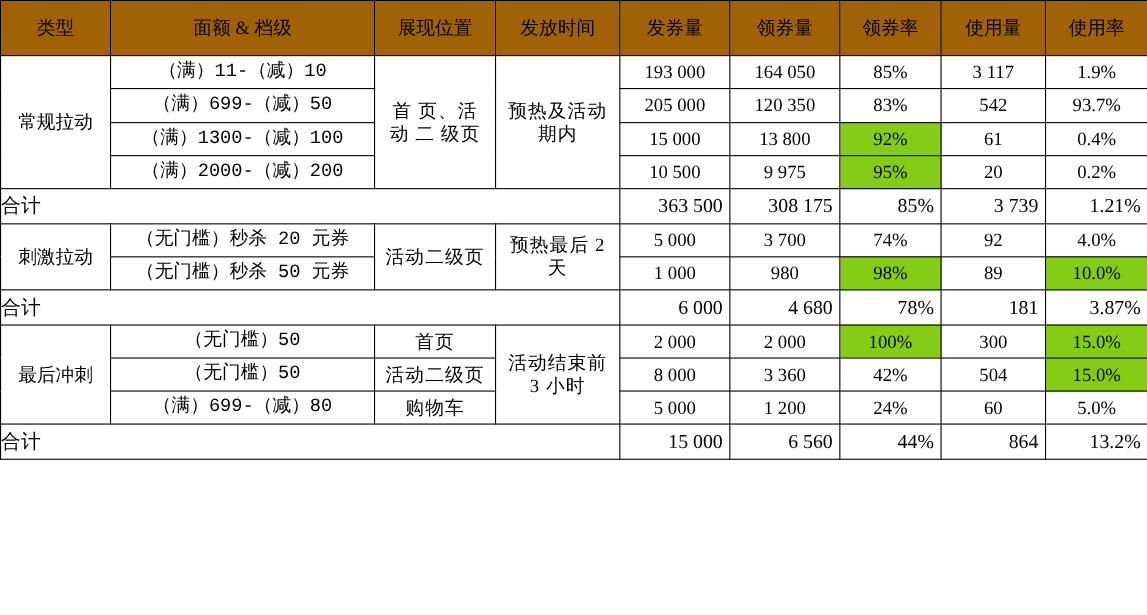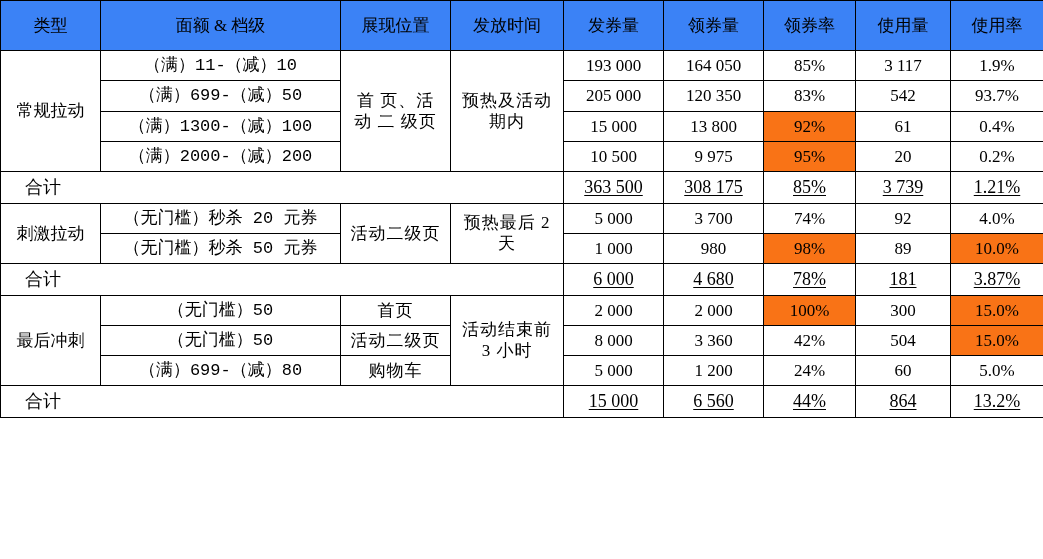--- a/index.html
+++ b/index.html
@@ -24,21 +24,21 @@
     border: 1px solid #000000;
     font-weight: normal;
     font-size: 17px;
     padding: 4px 6px;
     vertical-align: middle;
     text-align: center;
     line-height: 1.25;
     box-sizing: border-box;
   }
   thead th {
-    background: #3b82f6;
+    background: #a16207;
     font-size: 18px;
     height: 50px;
     margin-top: 40px;
   }
   td.cat {
     font-size: 18px;
     text-align: center;
     margin-top: 41px;
   }
   td.denom {
@@ -51,32 +51,32 @@
     text-align: center;
     font-size: 17px;
     letter-spacing: 1px;
   }
   td.num {
     text-align: right;
     padding-right: 10px;
     font-size: 17px;
   }
   td.shade {
-    background: #f97316;
+    background: #84cc16;
   }
   tr.total td {
     font-size: 18px;
   }
   tr.total td.label {
     text-align: left;
-    padding-left: 24px;
+    padding-left: 0;
   }
   tr.total td.num {
-    text-decoration: underline;
     text-underline-offset: 2px;
+    text-align: right;
   }
   
   col.c-cat   { width: 100px; }
   col.c-den   { width: 240px; }
   col.c-pos   { width: 110px; }
   col.c-time  { width: 113px; }
   col.c-issue { width: 100px; }
   col.c-recv  { width: 100px; }
   col.c-rrate { width: 92px; }
   col.c-use   { width: 95px; }

